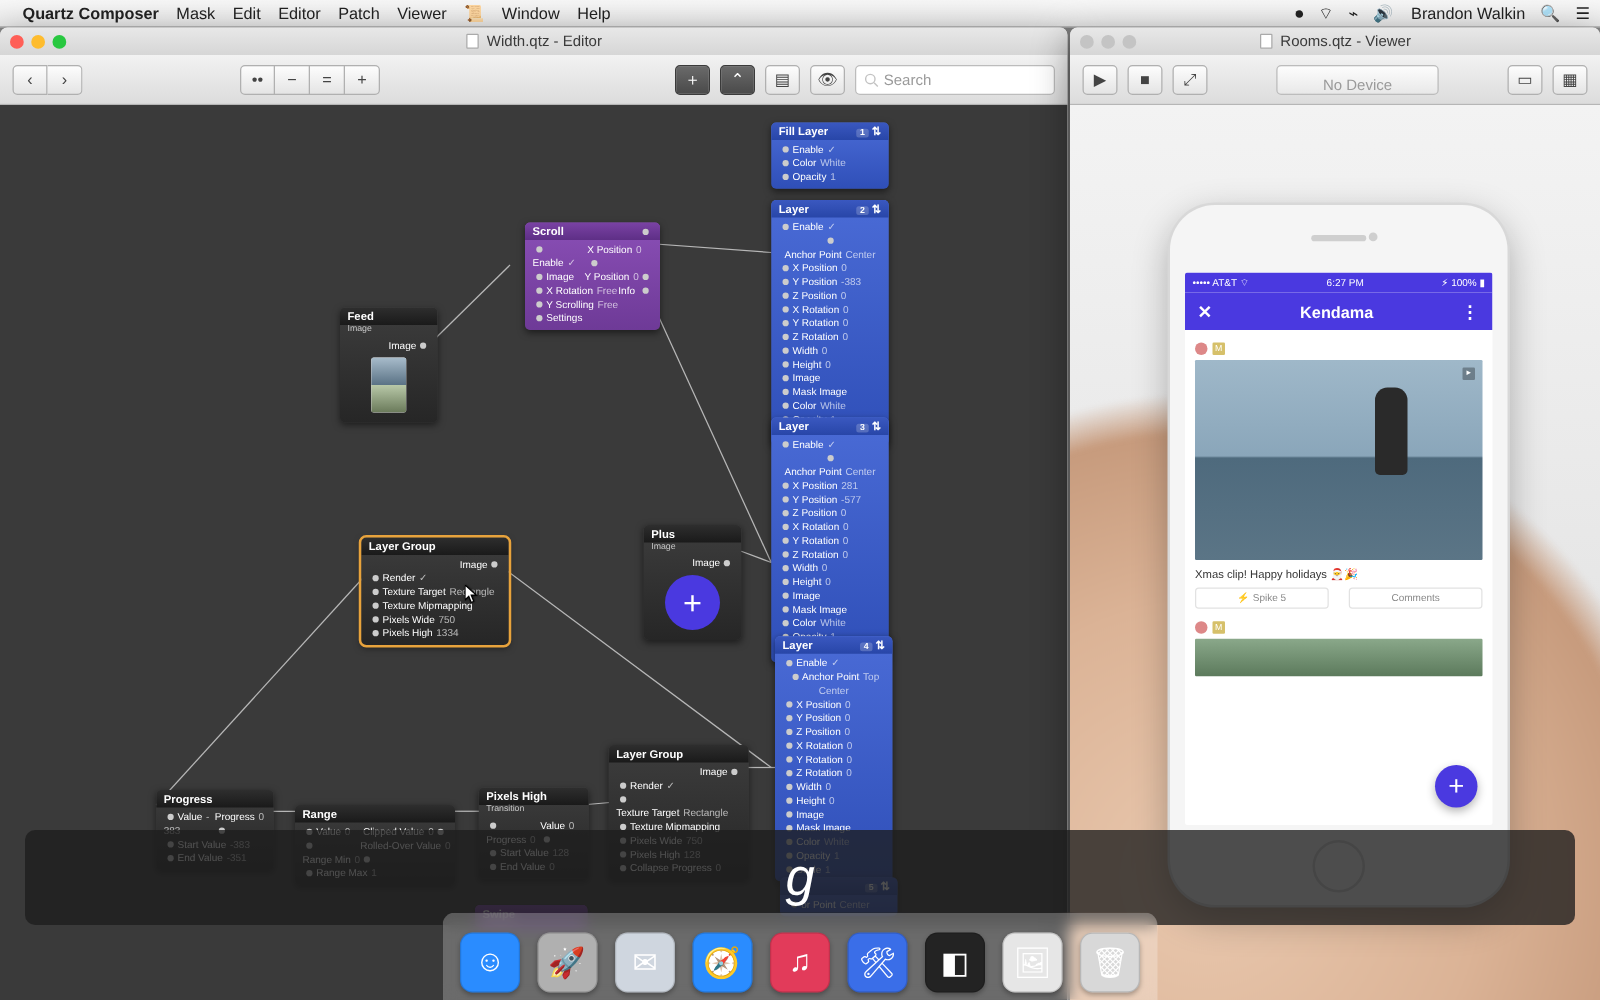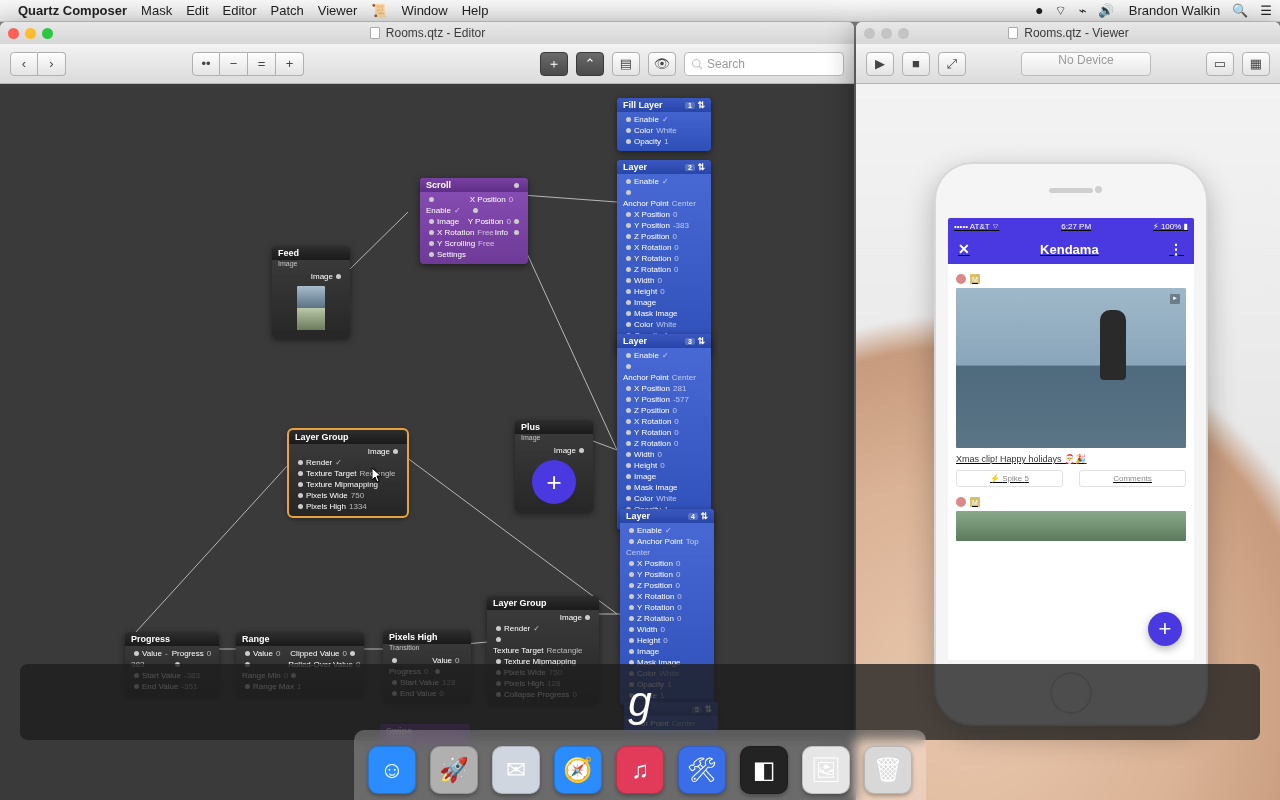--- a/index.html
+++ b/index.html
@@ -44,39 +44,39 @@
 
 
 .node { position:absolute; border-radius:4px; overflow:hidden; box-shadow:0 2px 6px rgba(0,0,0,.5); font-size:8px; color:#fff; }
 .node .head { padding:2px 6px; font-size:9px; font-weight:600; display:flex; justify-content:space-between; align-items:center; }
 .node .sub { font-size:7px; opacity:.7; padding:0 6px 2px; }
 .node .body { padding:2px 4px 4px; }
 .node .row { display:flex; justify-content:space-between; align-items:center; padding:0 2px; line-height:11px; }
 .node .port { width:5px;height:5px;border-radius:50%;background:#ccc; display:inline-block; margin:0 3px; }
 .node .lbl{white-space:nowrap;}
 .node .val{opacity:.65; margin-left:3px;}
-.node.blue { background:linear-gradient(#4a6bd6,#2f4fb8); }
+.node.blue { background:linear-gradient(#4a6bd6,#2f4fb8);text-align:center; }
 .node.blue .head{ background:linear-gradient(#3a58c0,#2846a8); }
 .node.dark { background:linear-gradient(#3d3d3d,#262626); }
 .node.dark .head{ background:linear-gradient(#2e2e2e,#1a1a1a); }
 .node.purple { background:linear-gradient(#8a4fb6,#6e3a97); }
 .node.purple .head{ background:linear-gradient(#7a42a4,#5e2f86); }
 .node.sel { outline:2px solid #e8a33c; }
 .node .thumb { margin:4px auto; background:#fff; border-radius:2px; overflow:hidden; }
 .node .badge { background:rgba(255,255,255,.2); border-radius:2px; padding:0 3px; font-size:7px; }
 
 
 .viewer-content{ position:relative; width:100%; height:calc(100% - 62px); background:linear-gradient(#f3f3f3,#dcdcdc); overflow:hidden; }
-.device-pill{ height:24px; padding:0 36px; background:linear-gradient(#fdfdfd,#e8e8e8); border:1px solid #bcbcbc; border-radius:4px; color:#9a9a9a; font-size:12px; display:flex; align-items:flex-start; }
+.device-pill{ height:24px; padding:0 36px; background:linear-gradient(#fdfdfd,#e8e8e8); border:1px solid #bcbcbc; border-radius:4px; color:#9a9a9a; font-size:12px; display:flex; align-items:flex-end; }
 .hand{ position:absolute; left:-60px; right:-10px; top:60px; bottom:-60px; background:radial-gradient(circle at 34% 78%, #e9c8ae 0%, #dbb396 34%, #c79b7d 55%, rgba(0,0,0,0) 60%); filter:blur(2px);}
 .iphone { position:absolute; left:80px; top:80px; width:270px; height:560px; background:#f5f5f5; border-radius:36px; box-shadow: 0 0 0 2px #d8d8d8, 0 10px 30px rgba(0,0,0,.3); }
 .iphone .speaker{position:absolute;top:24px;left:50%;transform:translateX(-50%);width:44px;height:5px;background:#cfcfcf;border-radius:3px;}
 .iphone .cam{position:absolute;top:22px;left:50%;transform:translateX(24px);width:7px;height:7px;background:#cfcfcf;border-radius:50%;}
 .iphone .homebtn{position:absolute;bottom:10px;left:50%;transform:translateX(-50%);width:42px;height:42px;border:2px solid #d0d0d0;border-radius:50%;}
-.screen{ position:absolute; top:54px; left:12px; right:12px; bottom:64px; background:#fff; border-radius:2px; overflow:hidden;text-decoration:underline;}
+.screen{ position:absolute; top:54px; left:12px; right:12px; bottom:64px; background:#fff; border-radius:2px; overflow:hidden;}
 .statusbar{height:16px;background:#4a39e0;color:#fff;font-size:8px;display:flex;align-items:center;padding:0 6px;justify-content:space-between;}
 .appbar{height:30px;background:#4a39e0;color:#fff;display:flex;align-items:center;justify-content:space-between;padding:0 10px;font-size:13px;font-weight:600;}
 .appbar .x{font-size:14px;}
 .appbar .dots{font-size:14px;letter-spacing:1px;}
 .feed{padding:6px 8px;font-size:8px;color:#333;}
 .post-head{display:flex;align-items:center;gap:4px;margin:4px 0;}
 .avatar-sm{width:10px;height:10px;border-radius:50%;background:#d88;}
 .tag-sm{width:10px;height:10px;background:#d6c06a;font-size:7px;color:#fff;display:flex;align-items:center;justify-content:center;border-radius:1px;}
 .post-img{width:100%;height:160px;background:linear-gradient(180deg,#9fb8c9 0%,#8aa6ba 48%,#4e6a7d 49%,#5b7586 100%);position:relative;border-radius:1px;}
 .post-img .person{position:absolute;right:26%;top:14%;width:26px;height:70px;background:#2a2a2a;border-radius:10px 10px 4px 4px;}
@@ -119,21 +119,21 @@
 
 <div class="window" style="left:0; top:22px; width:854px; height:778px;">
   <div class="titlebar">
     <div class="traffic">
       <span class="tl red"></span>
       <span class="tl yel"></span>
       <span class="tl grn"></span>
     </div>
     <div class="title">
         <span class="doc-icon"></span>
-        <span>Rooms.qtz - Editor</span>
+        <span>Width.qtz - Editor</span>
       </div>
     <div style="width:44px"></div>
   </div>
   <div class="toolbar">
     <div class="tb-seg">
       <div class="tb-btn">‹</div>
       <div class="tb-btn">›</div>
     </div>
     <div style="width:110px"></div>
     <div class="tb-seg">
@@ -540,21 +540,21 @@
             <span><span class="port"></span><span class="lbl">Start Value</span><span class="val">-383</span></span>
             <span></span>
           </div>
           <div class="row">
             <span><span class="port"></span><span class="lbl">End Value</span><span class="val">-351</span></span>
             <span></span>
           </div>
         </div>
     </div>
 
-    <div class="node dark" style="left:236px;top:548px;width:128px">
+    <div class="node dark" style="left:236px;top:560px;width:128px">
       <div class="head">
           <span>Range</span>
         </div>
       <div class="body" id="range-body">
           <div class="row">
             <span><span class="port"></span><span class="lbl">Value</span><span class="val">0</span></span>
             <span><span class="lbl">Clipped Value</span><span class="val">0</span><span class="port"></span></span>
           </div>
           <div class="row">
             <span><span class="port"></span><span class="lbl">Range Min</span><span class="val">0</span></span>

